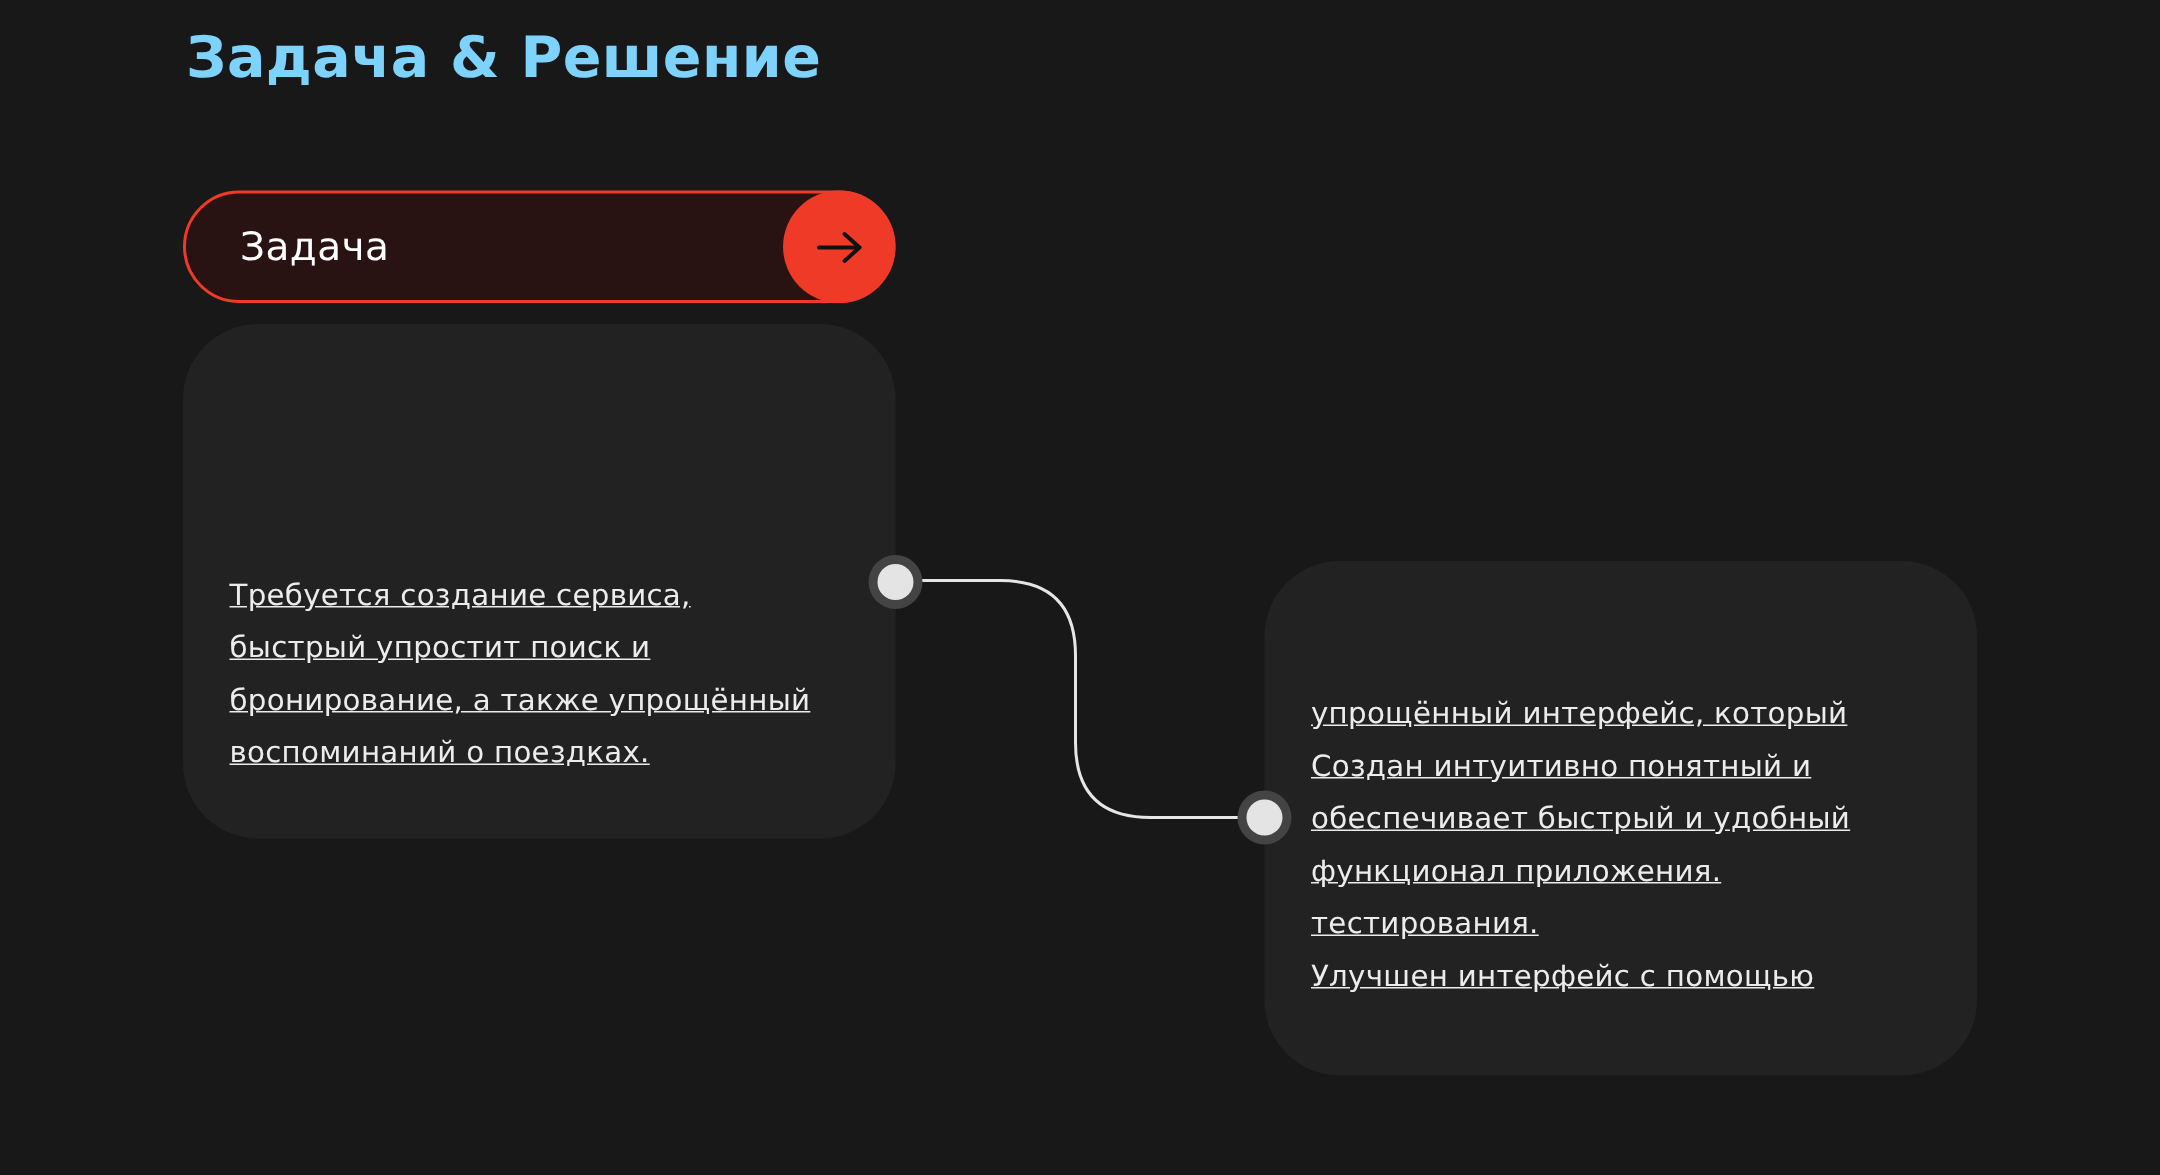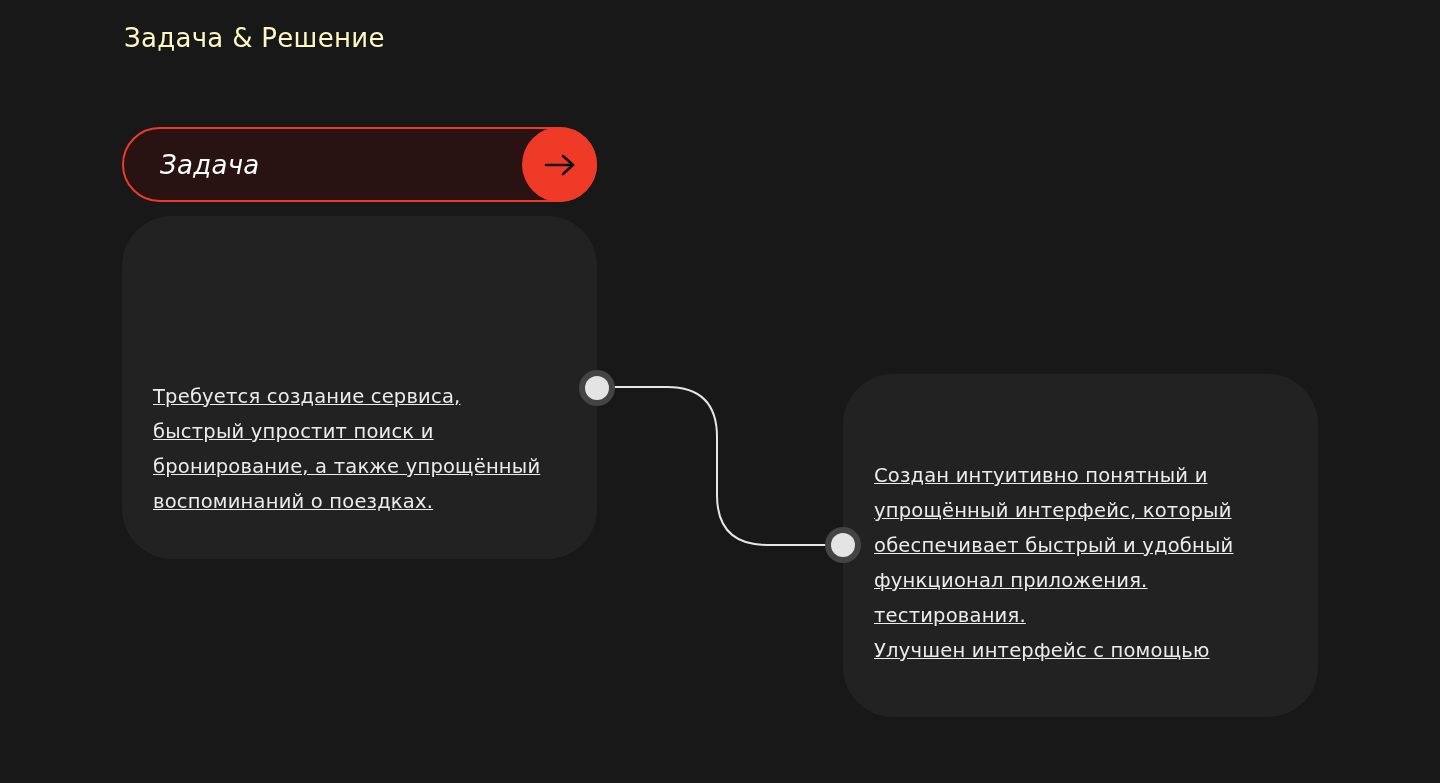--- a/index.html
+++ b/index.html
@@ -11,38 +11,37 @@
     overflow: hidden;
     font-family: "DejaVu Sans", "Liberation Sans", sans-serif;
     color: #ffffff;
   }
   .page { position: relative; width: 1440px; height: 783px; }
 
   .title {
     position: absolute;
     left: 124px;
     top: 12px;
-    font-size: 26px;
-    font-weight: normal;
+    font-size: 38px;
+    font-weight: bold;
     letter-spacing: 0.3px;
-    color: #fef9c3;
+    color: #7dd3fc;
     margin: 0;
     line-height: 52px;
   }
 
   .pill {
     position: absolute;
     box-sizing: border-box;
     height: 75px;
     width: 475px;
     border-radius: 38px;
     border: 2px solid;
     display: flex;
     align-items: center;
-    font-style: italic;
   }
   .pill-label {
     margin-left: 36px;
     font-size: 26px;
     letter-spacing: 0.3px;
     color: #ffffff;
   }
   .pill-btn {
     position: absolute;
     right: -2px;
@@ -113,22 +112,22 @@
       <span>Требуется создание сервиса,</span>
       <span>быстрый упростит поиск и</span>
       <span>бронирование, а также упрощённый</span>
       <span>воспоминаний о поездках.</span>
     </p>
   </div>
 
 
   <div class="card card-solution">
     <p class="card-text">
+      <span>упрощённый интерфейс, который</span>
       <span>Создан интуитивно понятный и</span>
-      <span>упрощённый интерфейс, который</span>
       <span>обеспечивает быстрый и удобный</span>
       <span>функционал приложения.</span>
       <span>тестирования.</span>
       <span>Улучшен интерфейс с помощью</span>
     </p>
   </div>
 
   <svg class="connector" viewBox="0 0 1440 783">
     <path d="M 597 387 L 667 387 Q 717 387 717 437 L 717 495 Q 717 545 767 545 L 843 545" fill="none" stroke="#e6e6e6" stroke-width="2"></path>
     <circle cx="597" cy="388" r="18" fill="#444444"></circle>

